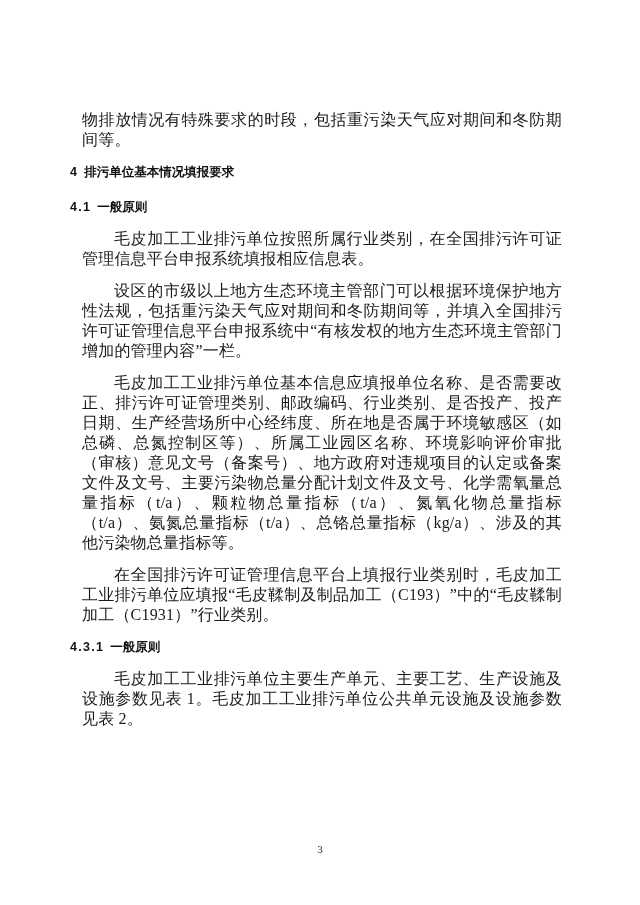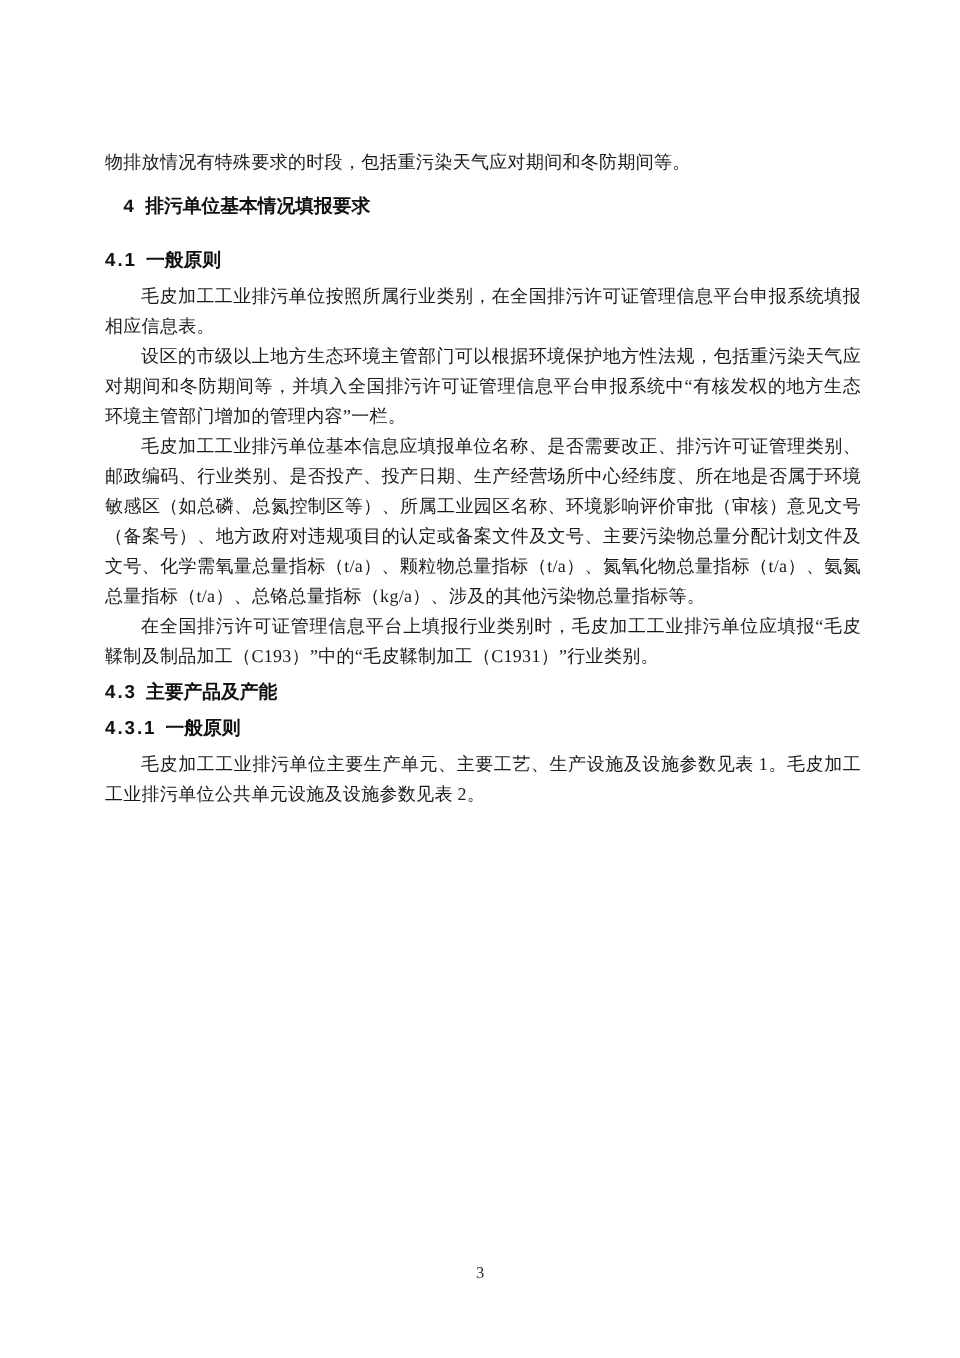--- a/index.html
+++ b/index.html
@@ -15,42 +15,41 @@
     overflow: hidden;
     color: #1a1a1a;
     box-sizing: border-box;
   }
   .content {
     box-sizing: border-box;
     padding: 98px 66px 0 70px;
     width: 100%;
   }
   p.body {
-    margin: 0;
+    margin: 12px;
     font-family: "Liberation Serif", "DejaVu Serif", serif;
-    font-size: 12px;
+    font-size: 16px;
     line-height: 20px;
     text-align: justify;
     color: #1a1a1a;
     letter-spacing: 0.2px;
   }
   p.body.ind {
     text-indent: 2em;
   }
   .h {
     font-family: "Liberation Sans", "DejaVu Sans", sans-serif;
     font-weight: 700;
     font-size: 12.5px;
     line-height: 20px;
     color: #111111;
     text-align: left;
   }
   h1.h {
-    margin: 10px 0 15px 12px;
-    font-family: Liberation Mono, monospace;
+    margin: 10px 0 15px 0;
   }
   h2.h, h3.h {
     margin: 4px 0 4px 0;
   }
   .hnum {
     letter-spacing: 1.3px;
     margin-right: 6px;
   }
   .footer {
     position: absolute;
@@ -83,23 +82,20 @@
 
     <p class="body ind">毛皮加工工业排污单位按照所属行业类别，在全国排污许可证管理信息平台申报系统填报相应信息表。</p>
 
     <p class="body ind">设区的市级以上地方生态环境主管部门可以根据环境保护地方性法规，包括重污染天气应对期间和冬防期间等，并填入全国排污许可证管理信息平台申报系统中“有核发权的地方生态环境主管部门增加的管理内容”一栏。</p>
 
 
     <p class="body ind">毛皮加工工业排污单位基本信息应填报单位名称、是否需要改正、排污许可证管理类别、邮政编码、行业类别、是否投产、投产日期、生产经营场所中心经纬度、所在地是否属于环境敏感区（如总磷、总氮控制区等）、所属工业园区名称、环境影响评价审批（审核）意见文号（备案号）、地方政府对违规项目的认定或备案文件及文号、主要污染物总量分配计划文件及文号、化学需氧量总量指标（t/a）、颗粒物总量指标（t/a）、氮氧化物总量指标（t/a）、氨氮总量指标（t/a）、总铬总量指标（kg/a）、涉及的其他污染物总量指标等。</p>
 
     <p class="body ind">在全国排污许可证管理信息平台上填报行业类别时，毛皮加工工业排污单位应填报“毛皮鞣制及制品加工（C193）”中的“毛皮鞣制加工（C1931）”行业类别。</p>
 
-    <h2 class="h">
-      <span class="hnum">4.3</span><span>主要产品及产能</span>
-    </h2>
 
     <h3 class="h">
       <span class="hnum">4.3.1</span><span>一般原则</span>
     </h3>
 
 
 
     <p class="body ind">毛皮加工工业排污单位主要生产单元、主要工艺、生产设施及设施参数见表 1。毛皮加工工业排污单位公共单元设施及设施参数见表 2。</p>
 
   </main>

